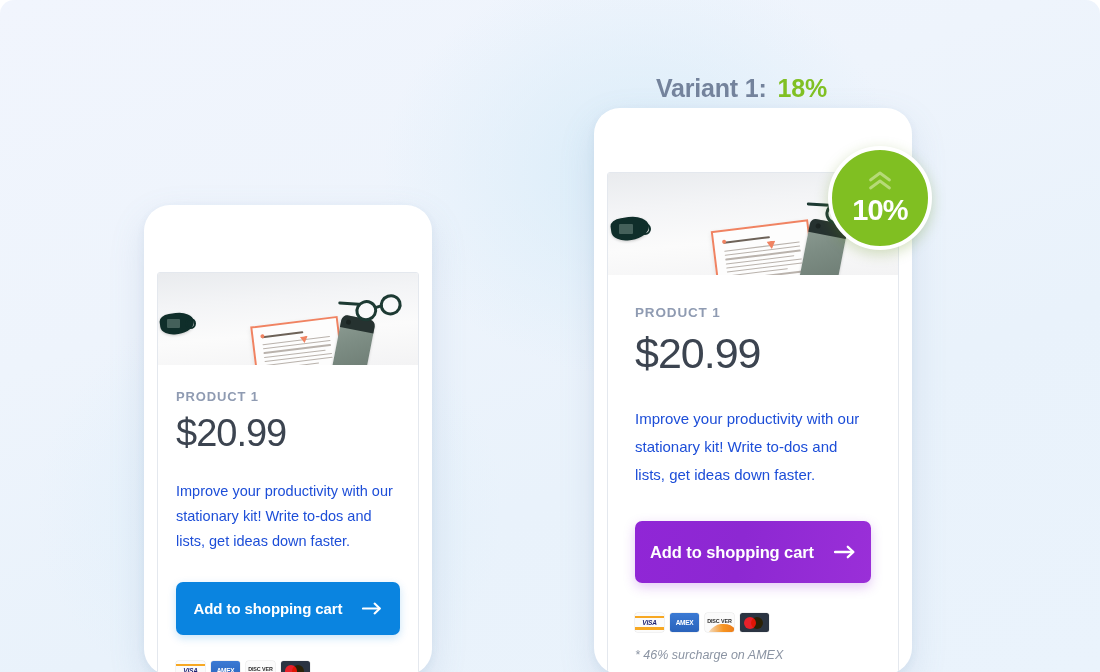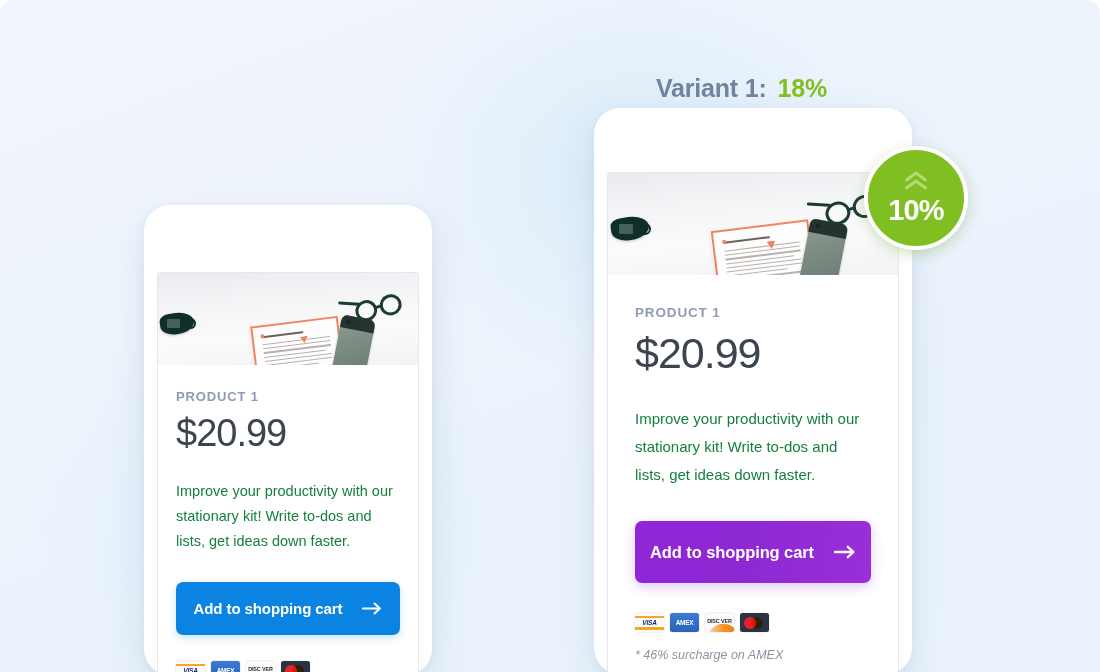--- a/index.html
+++ b/index.html
@@ -145,21 +145,21 @@
   #phone-variant1 .product-label { font-size: 13.5px; }
 
   .price {
     color: #3c4450;
     font-weight: normal;
     letter-spacing: -1px;
   }
   #phone-original .price { font-size: 38px; margin-top: 8px; }
   #phone-variant1 .price { font-size: 43px; margin-top: 9px; }
 
-  .desc { color: #15803d; }
+  .desc { color: #1d4ed8; }
   #phone-original .desc { font-size: 14.5px; line-height: 25px; margin-top: 24px; }
   #phone-variant1 .desc { font-size: 15px; line-height: 28px; margin-top: 27px; }
 
   
   .cta {
     display: flex;
     align-items: center;
     justify-content: center;
     border: none;
     border-radius: 7px;
@@ -233,21 +233,21 @@
   .surcharge {
     color:#8b94a3;
     font-style: italic;
     font-size: 12.5px;
     margin-top: 16px;
   }
 
   
   #uplift-badge {
     position: absolute;
-    left: 864px; top: 146px;
+    left: 828px; top: 146px;
     width: 104px; height: 104px;
     border-radius: 50%;
     background: #80bf22;
     border: 4px solid #ffffff;
     display: flex;
     flex-direction: column;
     align-items: center;
     justify-content: center;
     z-index: 9;
     box-shadow: 0 4px 14px rgba(96,145,24,0.28);

